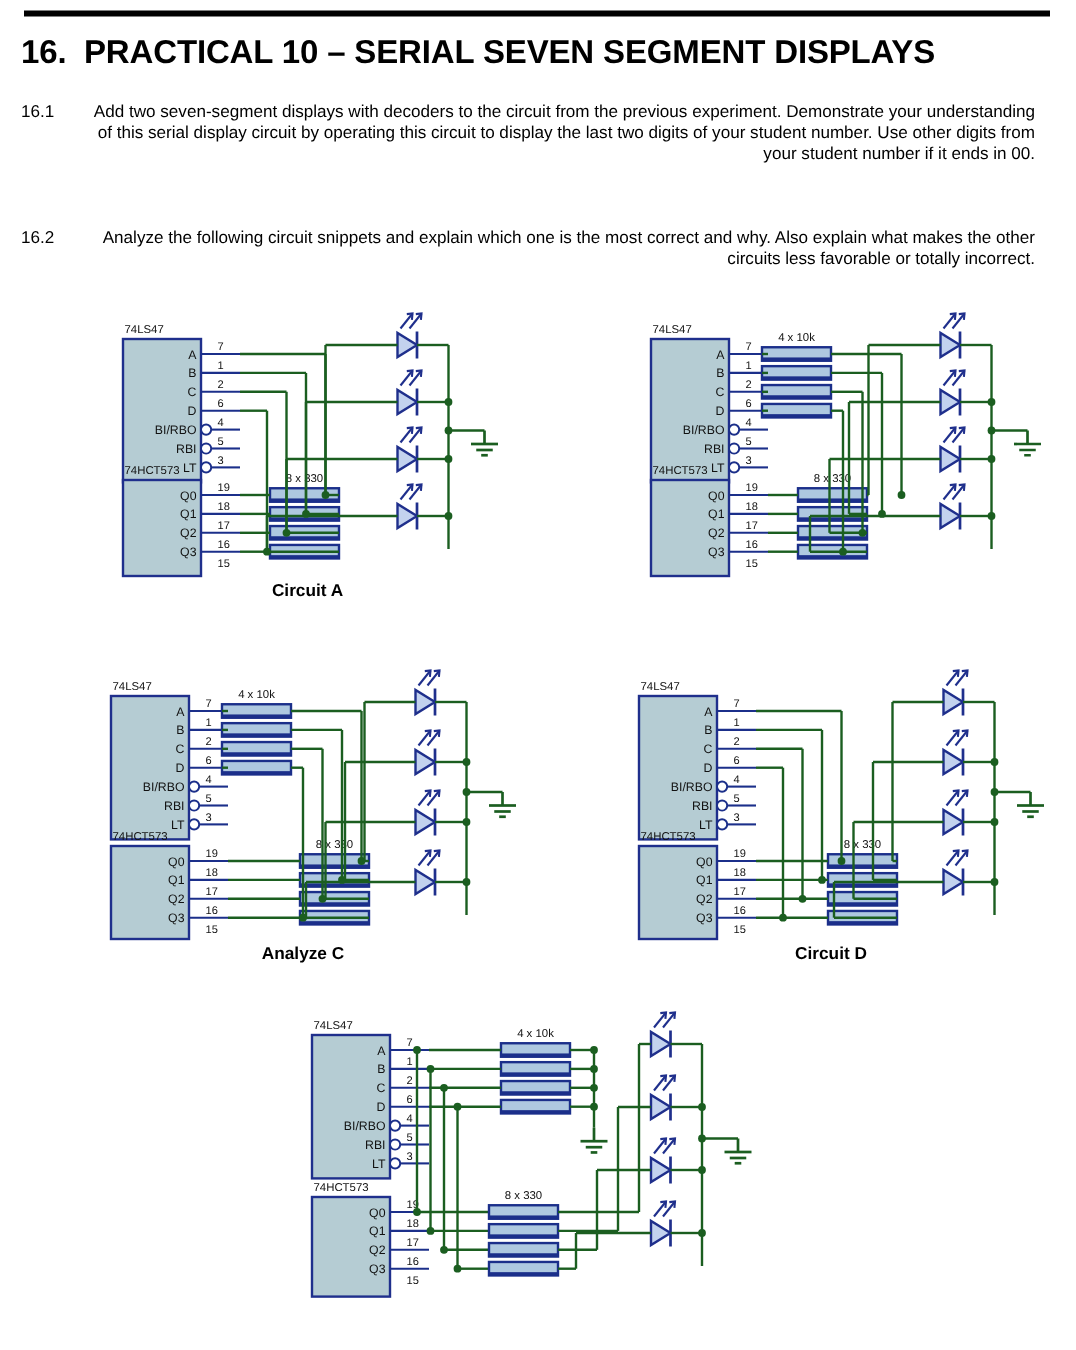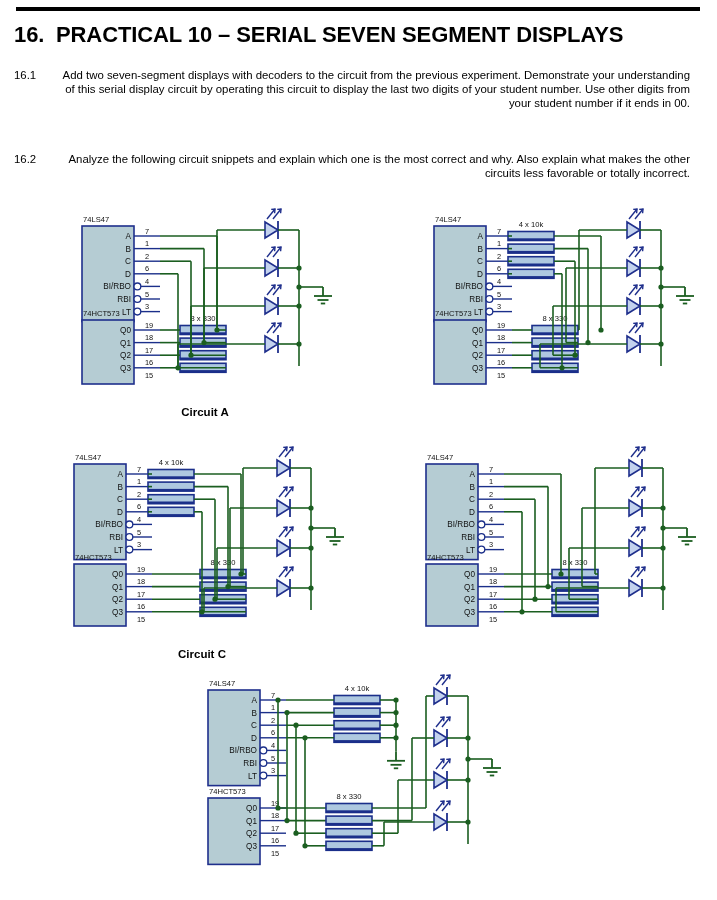--- a/index.html
+++ b/index.html
@@ -54,21 +54,21 @@
   #para-16-1 { left: 14px; top: 68px; }
   #para-16-2 { left: 14px; top: 152px; }
 
   
   .circuit { position: absolute; }
   .circuit svg { display: block; }
   .caption {
     text-align: center;
     font-weight: bold;
     font-size: 11.5px;
-    margin-top: 20px;
+    margin-top: 2px;
   }
 
   #circuit-a { left: 60px;  top: 208px; }
   #circuit-b { left: 412px; top: 208px; }
   #circuit-c { left: 52px;  top: 446px; }
   #circuit-d { left: 404px; top: 446px; }
   #circuit-e { left: 186px; top: 672px; }
 
   
   .wire { stroke: #1b5e20; stroke-width: 1.6; fill: none; }
@@ -549,21 +549,21 @@
         <line x1="176" y1="40.6" x2="176" y2="140.6" class="wire"></line>
         <circle cx="176" cy="140.6" r="2.6" class="jdot"></circle>
         <line x1="142" y1="53.2" x2="163" y2="53.2" class="wire"></line>
         <line x1="163" y1="53.2" x2="163" y2="153.2" class="wire"></line>
         <circle cx="163" cy="153.2" r="2.6" class="jdot"></circle>
         <line x1="142" y1="65.8" x2="150" y2="65.8" class="wire"></line>
         <line x1="150" y1="65.8" x2="150" y2="165.8" class="wire"></line>
         <circle cx="150" cy="165.8" r="2.6" class="jdot"></circle>
       </svg>
     </div>
-  <div class="caption">Circuit C</div>
+  <div class="caption">Analyze C</div>
 </div>
 
 <div class="circuit" id="circuit-d">
   <div>
       <svg width="300" height="182" viewBox="0 0 300 182">
         <g>
           <rect x="22" y="18" width="52" height="95.6" class="chip"></rect>
           <text x="23" y="14" class="chiplabel">74LS47</text>
           <text x="71" y="31" class="pinlabel">A</text>
           <line x1="74" y1="28" x2="100" y2="28" class="pinline"></line>
@@ -693,20 +693,21 @@
         <line x1="144" y1="40.6" x2="144" y2="140.6" class="wire"></line>
         <circle cx="144" cy="140.6" r="2.6" class="jdot"></circle>
         <line x1="100" y1="53.2" x2="131" y2="53.2" class="wire"></line>
         <line x1="131" y1="53.2" x2="131" y2="153.2" class="wire"></line>
         <circle cx="131" cy="153.2" r="2.6" class="jdot"></circle>
         <line x1="100" y1="65.8" x2="118" y2="65.8" class="wire"></line>
         <line x1="118" y1="65.8" x2="118" y2="165.8" class="wire"></line>
         <circle cx="118" cy="165.8" r="2.6" class="jdot"></circle>
       </svg>
     </div>
+  <div class="caption">Circuit D</div>
 </div>
 
 <div class="circuit" id="circuit-e">
   <div>
       <svg width="330" height="196" viewBox="0 0 330 196">
         <g>
           <rect x="22" y="18" width="52" height="95.6" class="chip"></rect>
           <text x="23" y="14" class="chiplabel">74LS47</text>
           <text x="71" y="31" class="pinlabel">A</text>
           <line x1="74" y1="28" x2="100" y2="28" class="pinline"></line>

